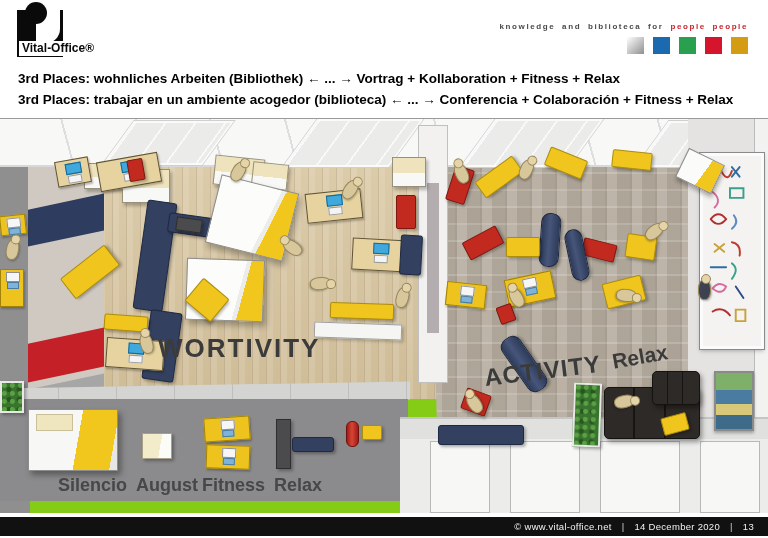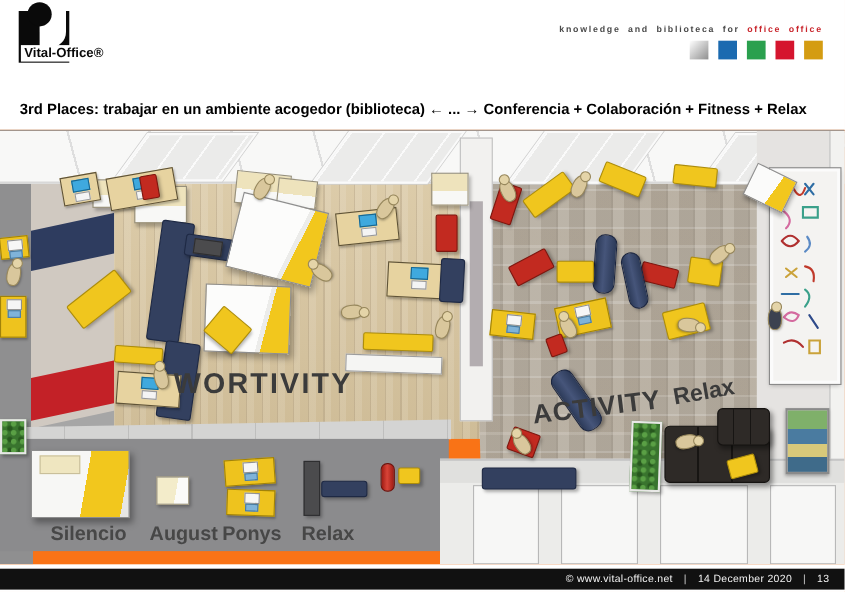--- a/index.html
+++ b/index.html
@@ -14,21 +14,21 @@
   .tagline{position:absolute;top:22px;right:20px;font-size:8px;font-weight:bold;letter-spacing:1.6px;
            word-spacing:3px;color:#4a4a4a;white-space:nowrap;}
   .tagline .accent{color:#c9252c;}
   .palette-row{position:absolute;top:37px;right:20px;display:flex;gap:9px;}
   .pal-sq{width:17px;height:17px;display:inline-block;}
   
   .title-line{position:absolute;left:18px;font-size:13.5px;font-weight:bold;color:#000;white-space:nowrap;}
   .title1{top:71px;}
   .title2{top:92px;}
   
-  .scene{position:absolute;left:0;top:118px;width:768px;height:394px;background:#f97316;
+  .scene{position:absolute;left:0;top:118px;width:768px;height:394px;background:#84cc16;
          border-top:1px solid #9a9a9a;overflow:hidden;}
   .ceiling{position:absolute;left:0;top:0;width:768px;height:46px;background:#f8f8f7;
            background-image:repeating-linear-gradient(75deg,transparent 0 70px,#dedede 70px 72px);
            border-bottom:2px solid #d8d8d8;z-index:2;}
   .sky{position:absolute;background:#ebebea;border:2px solid #fafafa;transform:skewX(-36deg);
        box-shadow:0 0 0 1px #cfcfcf;background-image:repeating-linear-gradient(90deg,#fafafa 0 2px,transparent 2px 30px);}
   .sky1{left:118px;top:2px;width:96px;height:40px;}
   .sky2{left:300px;top:0;width:102px;height:44px;}
   .sky3{left:478px;top:0;width:104px;height:44px;}
   .sky4{left:652px;top:2px;width:104px;height:42px;}
@@ -105,51 +105,52 @@
          background-size:8px 8px,10px 10px;border:2px solid #e8e8e6;box-shadow:2px 2px 3px rgba(0,0,0,.3);}
   .sofaB{background:#2e2a27;border:1px solid #151311;border-radius:5px;
          background-image:linear-gradient(90deg,transparent 0 30%,#171513 30% 32%,transparent 32% 63%,#171513 63% 65%,transparent 65%);
          box-shadow:2px 3px 5px rgba(0,0,0,.4);}
   
   .room-label{position:absolute;font-weight:bold;color:#3b3b3b;z-index:4;white-space:nowrap;}
   .lab-wortivity{left:158px;top:214px;font-size:26px;letter-spacing:2px;}
   .lab-activity{left:484px;top:238px;font-size:24px;letter-spacing:1px;transform:rotate(-7deg);}
   .lab-relax{left:612px;top:226px;font-size:21px;transform:rotate(-10deg);}
   .legend-label{position:absolute;top:356px;font-size:18px;font-weight:bold;color:#474747;z-index:4;}
-  .lg0{left:46px;} .lg1{left:136px;} .lg2{left:202px;} .lg3{left:274px;}
+  .lg0{left:58px;} .lg1{left:136px;} .lg2{left:202px;} .lg3{left:274px;}
   
   .footer-bar{position:absolute;left:0;top:517px;width:768px;height:19px;background:#111111;
               color:#f2f2f2;font-size:9.5px;display:flex;align-items:center;justify-content:flex-end;
               gap:10px;padding-right:14px;box-sizing:border-box;letter-spacing:.3px;}
   .footer-bar .sep{color:#cfcfcf;}
 </style>
 </head>
 <body>
 
 <div class="slide">
 
   <div class="logo-block">
     <div class="logo-curve"></div>
     <div class="logo-curve-notch"></div>
   </div>
   <div class="logo-textband">Vital-Office®</div>
 
   <div class="tagline">
     <span>knowledge and biblioteca for</span>
     <span> </span>
-    <span class="accent">office office</span>
+    <span class="accent">people people</span>
   </div>
   <div class="palette-row">
       <span class="pal-sq" style="background: linear-gradient(135deg, rgb(255, 255, 255) 0%, rgb(204, 204, 204) 45%, rgb(143, 143, 143) 100%);"></span>
       <span class="pal-sq" style="background: rgb(27, 106, 176);"></span>
       <span class="pal-sq" style="background: rgb(42, 160, 78);"></span>
       <span class="pal-sq" style="background: rgb(213, 21, 46);"></span>
       <span class="pal-sq" style="background: rgb(212, 156, 18);"></span>
     </div>
 
+  <div class="title-line title1">3rd Places: wohnliches Arbeiten (Bibliothek) ← ... → Vortrag + Kollaboration + Fitness + Relax</div>
   <div class="title-line title2">3rd Places: trabajar en un ambiente acogedor (biblioteca) ← ... → Conferencia + Colaboración + Fitness + Relax</div>
 
   <div class="scene">
     <div class="wood-floor"></div>
     <div class="stone-floor"></div>
     <div class="left-strip"></div>
     <div class="left-wall">
       <div class="stripe stripe-navy"></div>
       <div class="stripe stripe-red"></div>
       <div class="stripe stripe-gray"></div>
@@ -267,21 +268,21 @@
         <div class="furn redC" style="left: 346px; top: 302px; width: 13px; height: 26px;"></div>
         <div class="furn yellow" style="left: 362px; top: 306px; width: 20px; height: 15px;"></div>
       </div>
 
     <div class="room-label lab-wortivity">WORTIVITY</div>
     <div class="room-label lab-activity">ACTIVITY</div>
     <div class="room-label lab-relax">Relax</div>
 
     <span class="legend-label lg0">Silencio</span>
     <span class="legend-label lg1">August</span>
-    <span class="legend-label lg2">Ponys</span>
+    <span class="legend-label lg2">Fitness</span>
     <span class="legend-label lg3">Relax</span>
   </div>
 
   <div class="footer-bar">
     <span>©  www.vital-office.net</span>
     <span class="sep">|</span>
     <span>14 December 2020</span>
     <span class="sep">|</span>
     <span>13</span>
   </div>

